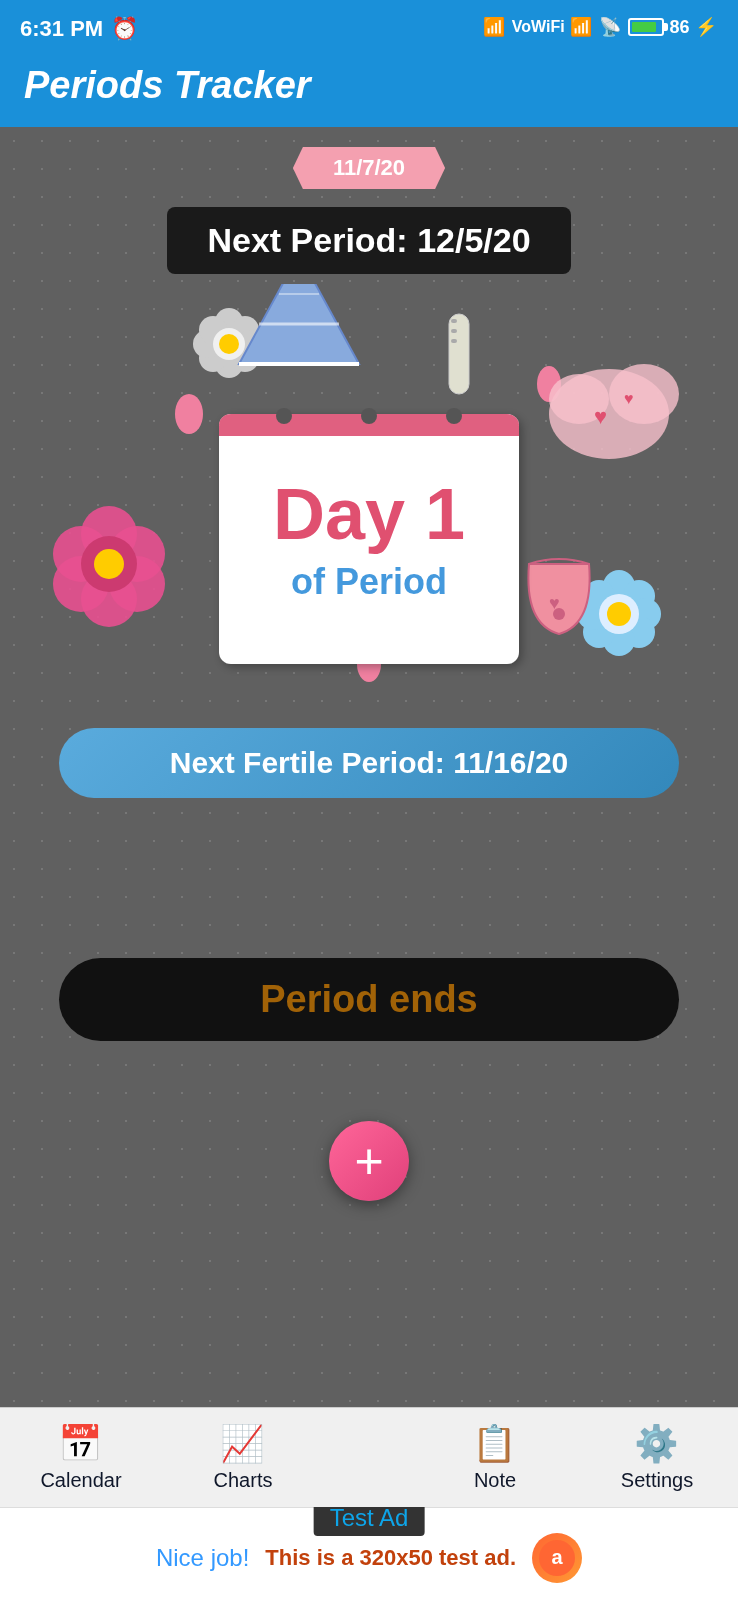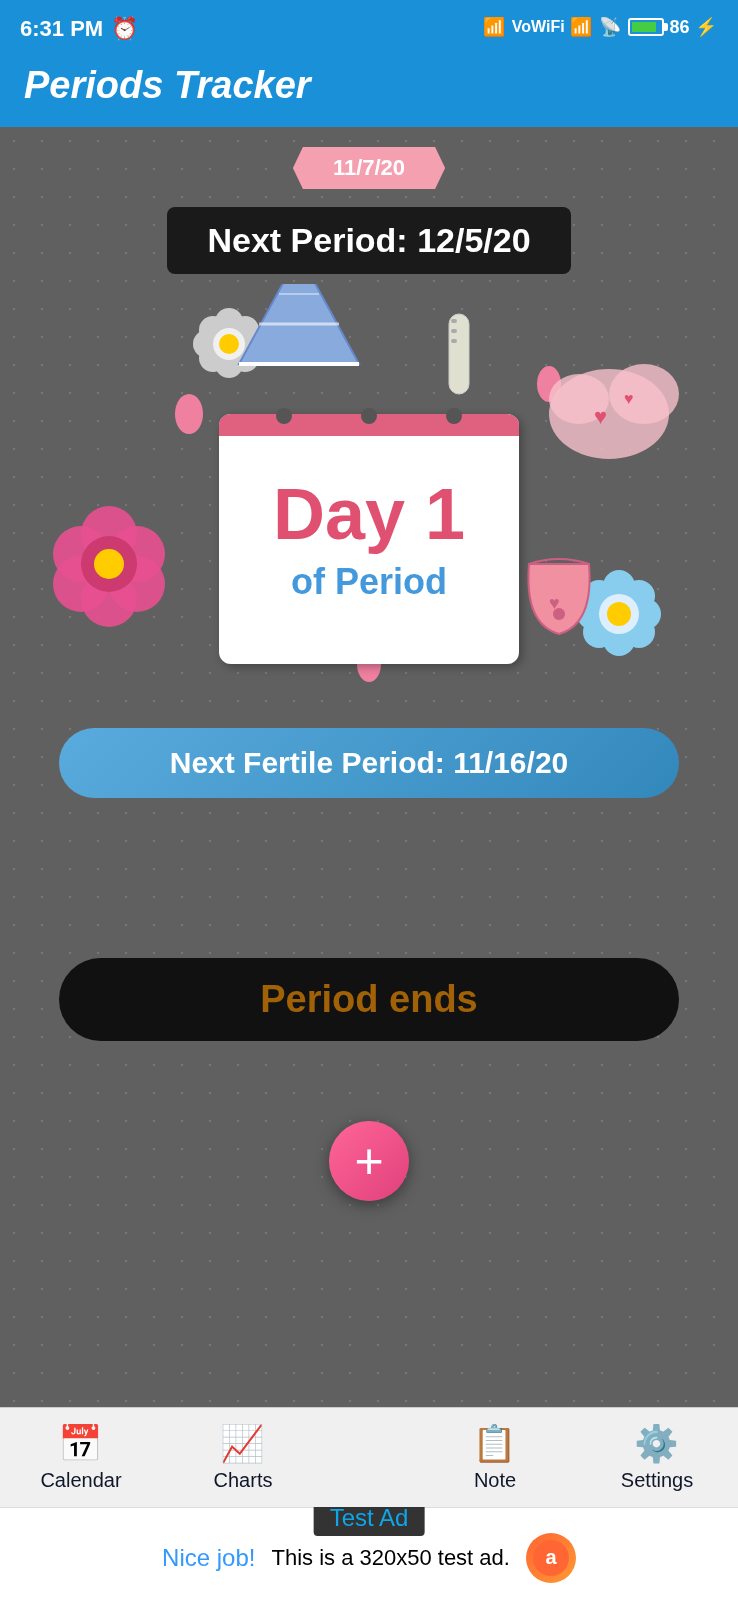--- a/index.html
+++ b/index.html
@@ -218,21 +218,21 @@
       padding: 4px 16px;
       border-radius: 4px;
       margin-top: 8px;
     }
     .ad-content {
       display: flex;
       align-items: center;
       gap: 16px;
     }
     .ad-nice { color: #3399ff; font-size: 24px; font-weight: normal; }
-    .ad-text { color: #000000; font-size: 22px; }
+    .ad-text { color: #c2410c; font-size: 22px; font-weight: bold; }
     .ad-logo {
       width: 50px;
       height: 50px;
       border-radius: 50%;
       background: linear-gradient(135deg, #ff6633, #ff9933);
       display: flex;
       align-items: center;
       justify-content: center;
       color: white;
       font-weight: bold;

